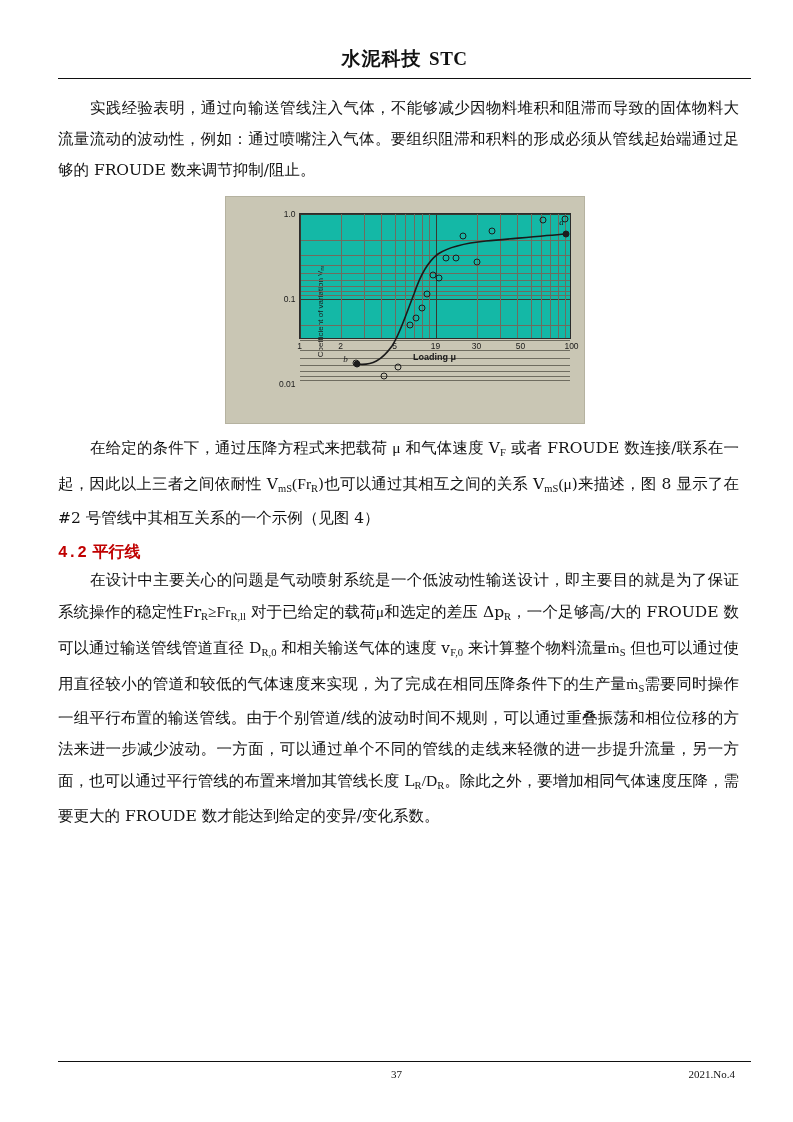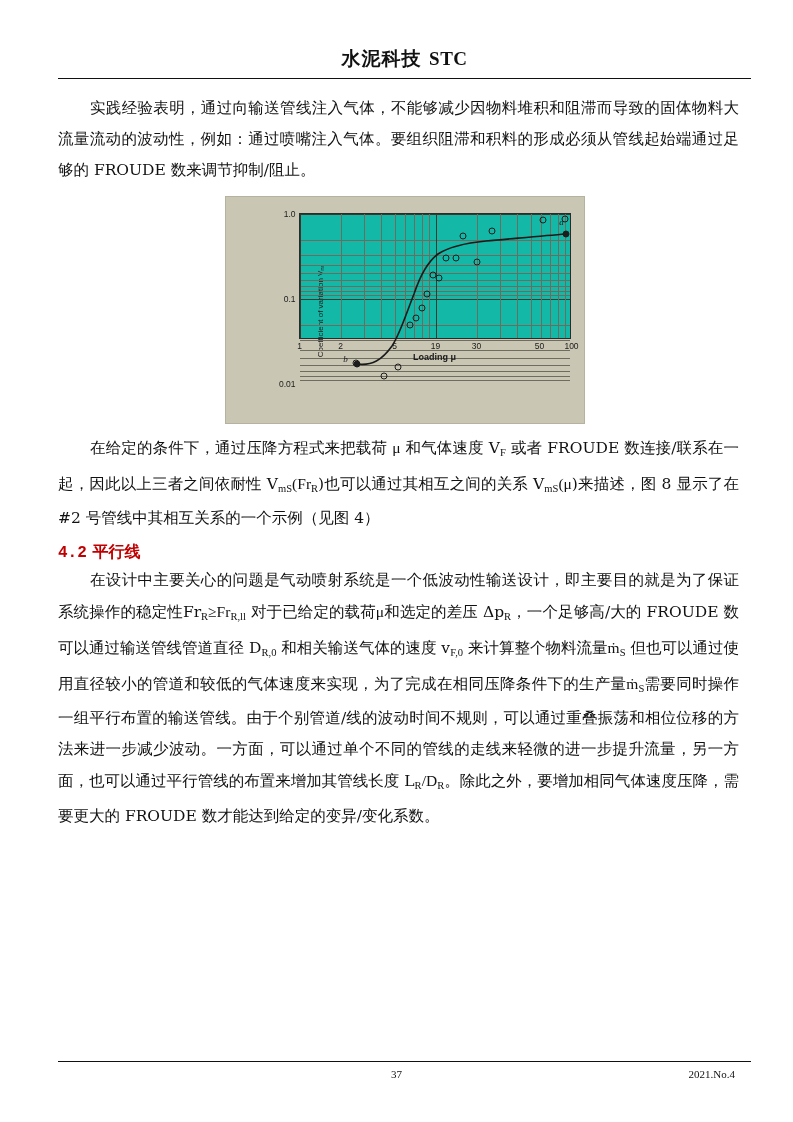--- a/index.html
+++ b/index.html
@@ -281,21 +281,21 @@
 
           <div class="ytick" style="top:0px;">1.0</div>
           <div class="ytick" style="top:85px;">0.1</div>
           <div class="ytick" style="top:170px;">0.01</div>
 
           <div class="xtick" style="left:0px;">1</div>
           <div class="xtick" style="left:41px;">2</div>
           <div class="xtick" style="left:95px;">5</div>
           <div class="xtick" style="left:136px;">19</div>
           <div class="xtick" style="left:177px;">30</div>
-          <div class="xtick" style="left:240px;">50</div>
+          <div class="xtick" style="left:221px;">50</div>
           <div class="xtick" style="left:272px;">100</div>
 
           <div class="xlabel">Loading μ</div>
 
           <svg class="curve" width="272" height="170" viewBox="0 0 272 170">
             <path d="M 57 150 C 72 152, 82 146, 92 132 C 100 120, 106 100, 114 80 C 120 62, 127 48, 138 40 C 150 32, 166 29, 186 27 C 210 25, 240 22, 266 20" fill="none" stroke="#1a1a1a" stroke-width="1.6"></path>
           </svg>
 
           <div class="pt" style="left:56.4px; top:148.9px;"></div>
           <div class="pt" style="left:84.7px; top:162.3px;"></div>

